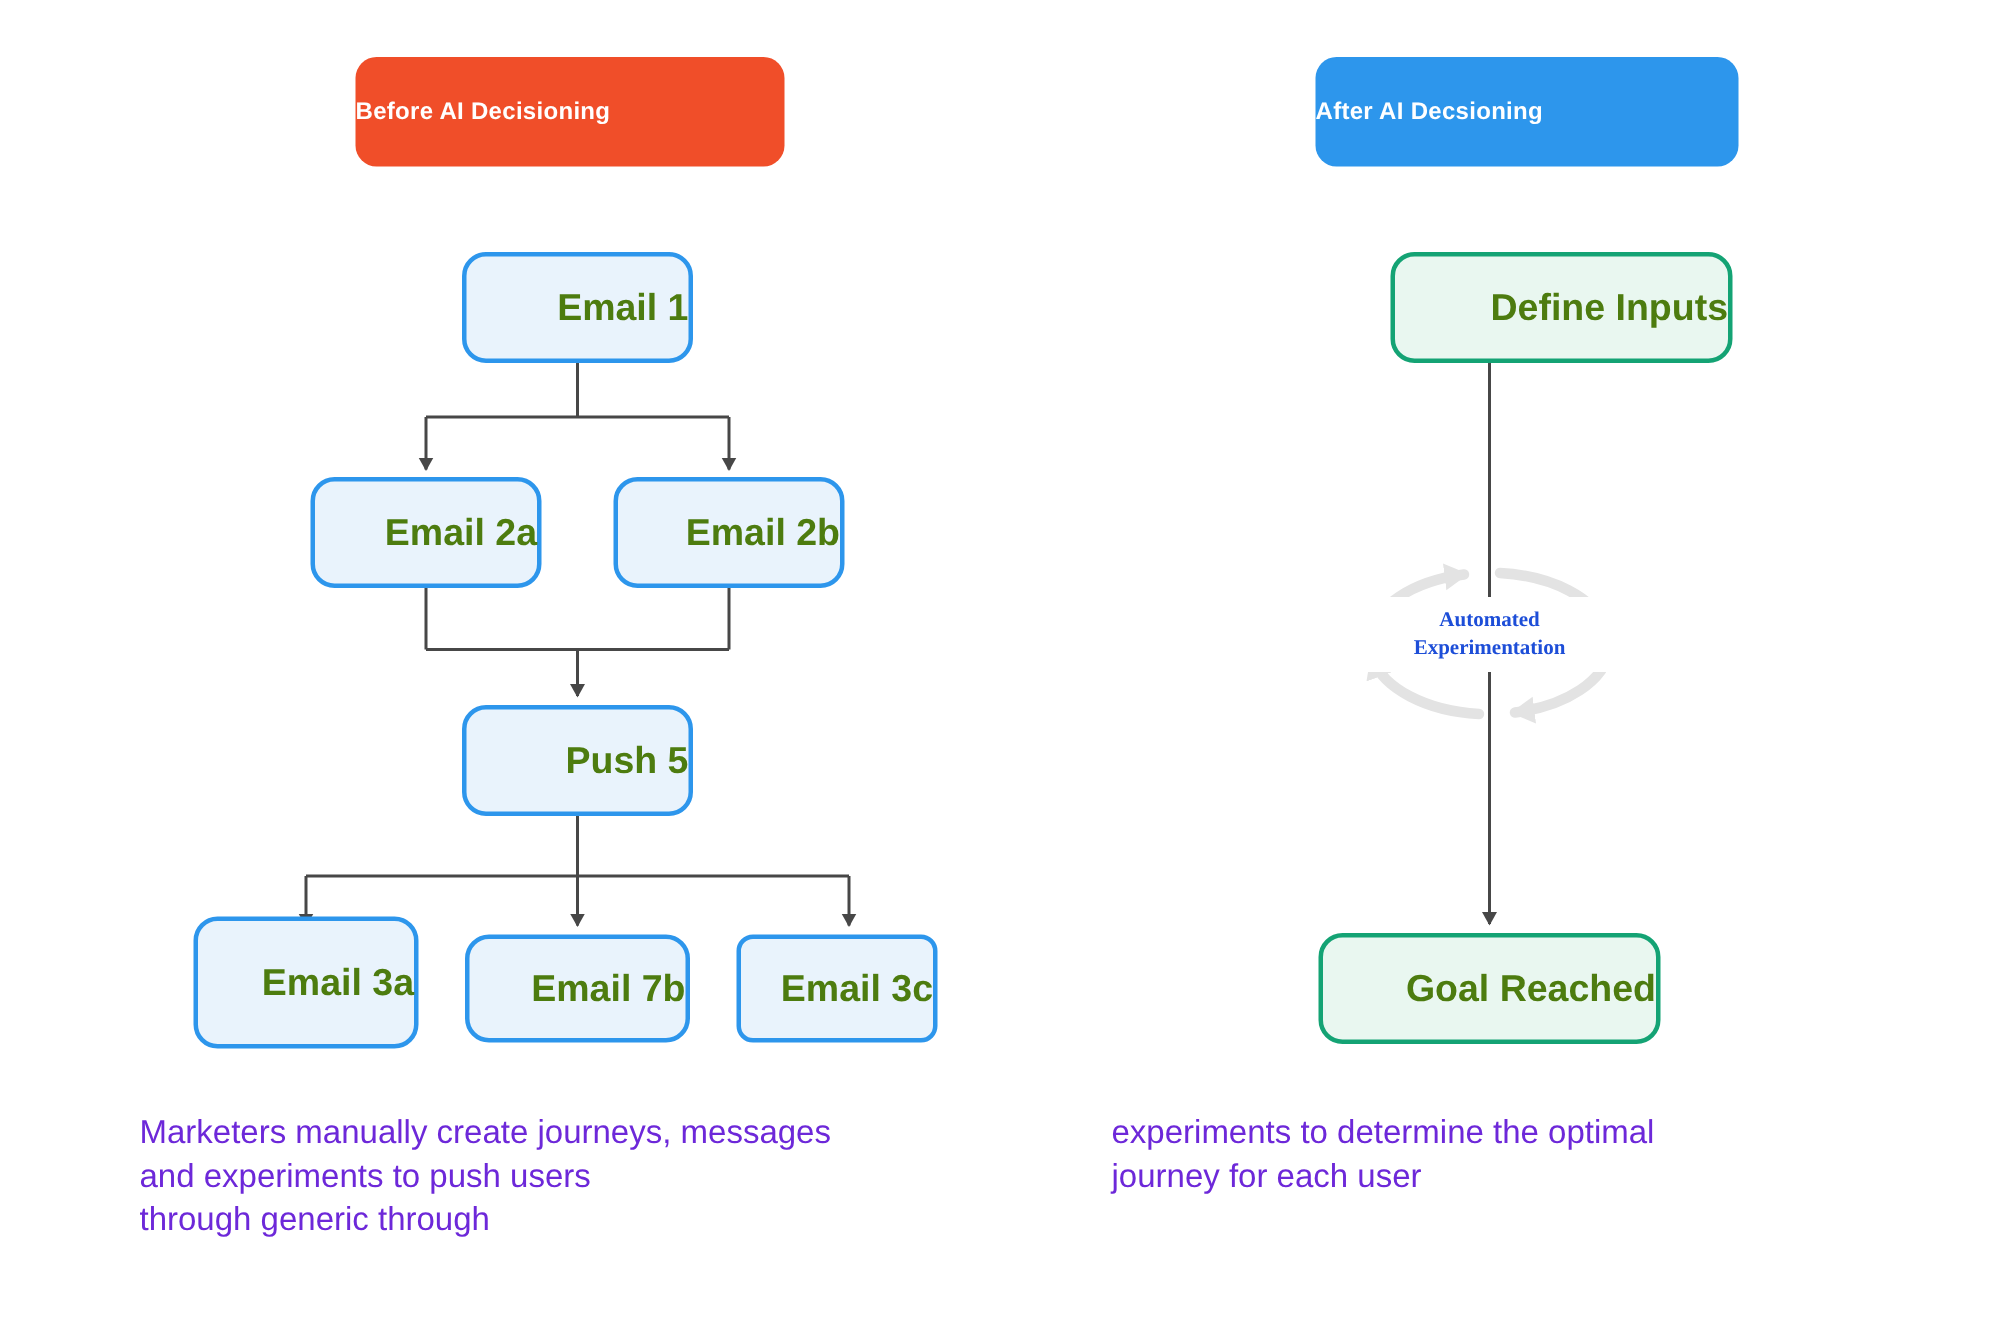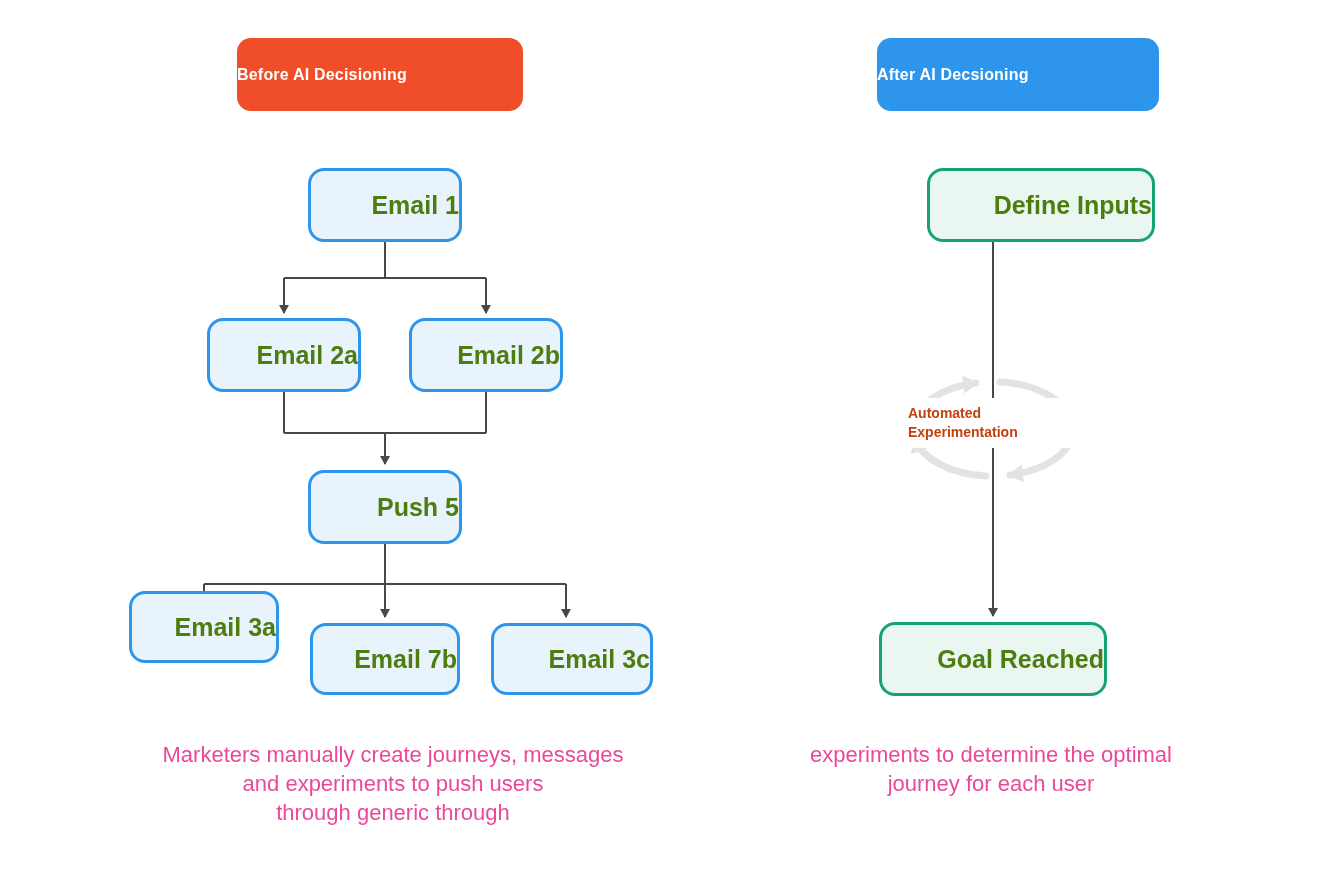--- a/index.html
+++ b/index.html
@@ -21,37 +21,37 @@
     display: flex; align-items: center; justify-content: flex-end;
     border-radius: 16px; font-weight: 700; font-size: 25px; color: #4d7c0f;
   }
   .node-blue  { background: #E9F3FC; border: 3px solid #2D96EC; }
   .node-green { background: #E9F7F0; border: 3px solid #14A374; }
 
   #n-email1  { left: 308px; top: 168px; width: 154px; height: 74px; }
   #n-email2a { left: 207px; top: 318px; width: 154px; height: 74px; }
   #n-email2b { left: 409px; top: 318px; width: 154px; height: 74px; }
   #n-push1   { left: 308px; top: 470px; width: 154px; height: 74px; }
-  #n-email3a { left: 129px; top: 591px; width: 150px; height: 72px; }
+  #n-email3a { left: 129px; top: 611px; width: 150px; height: 88px; }
   #n-email3b { left: 310px; top: 623px; width: 150px; height: 72px; }
-  #n-email3c { left: 491px; top: 623px; width: 162px; height: 72px; }
+  #n-email3c { left: 491px; top: 623px; width: 134px; height: 72px; border-radius: 11px; }
   #n-define  { left: 879px; top: 168px; width: 228px; height: 74px; margin-left: 48px; }
   #n-goal    { left: 879px; top: 622px; width: 228px; height: 74px; }
 
   .overlay { position: absolute; left: 0; top: 0; pointer-events: none; }
 
   .loop-label {
     position: absolute; left: 908px; top: 398px; width: 170px;
-    background: #ffffff; padding: 6px 0;
-    color: #c2410c; font-weight: 700; font-size: 14px; line-height: 19px;
+    background: #ffffff; text-align: center; padding: 6px 0;
+    color: #1d4ed8; font-weight: 700; font-size: 14px; line-height: 19px; font-family: Liberation Serif, serif;
   }
 
   .caption {
-    position: absolute; text-align: center;
-    color: #ec4899; font-size: 22px; line-height: 29px; font-weight: 400;
+    position: absolute; text-align: left;
+    color: #6d28d9; font-size: 22px; line-height: 29px; font-weight: 400;
   }
   .caption-left  { left: 93px;  top: 740px; width: 600px; }
   .caption-right { left: 741px; top: 740px; width: 500px; }
 </style>
 </head>
 <body>
 
 <div class="canvas">
 
   <svg class="overlay" width="1344" height="880" viewBox="0 0 1344 880">

